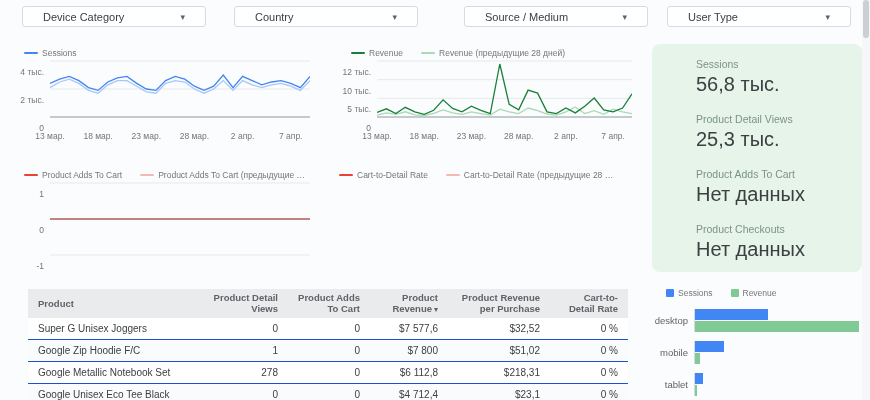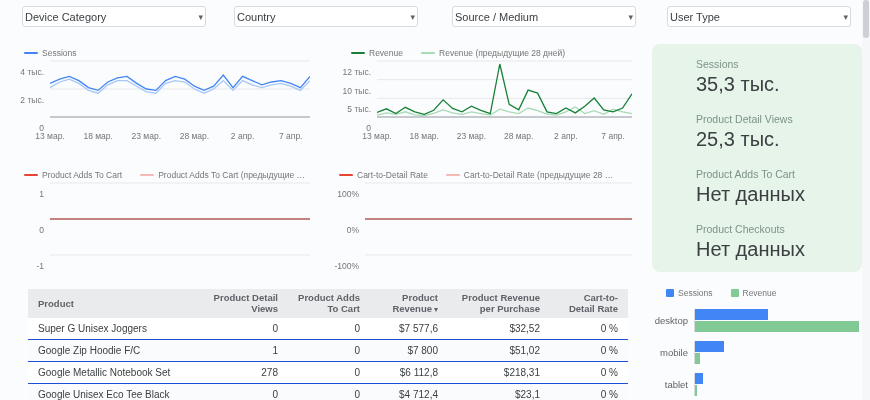--- a/index.html
+++ b/index.html
@@ -4,21 +4,21 @@
 <style>
   * { margin:0; padding:0; box-sizing:border-box; }
   html,body { width:870px; height:400px; overflow:hidden; }
   body { font-family:"Liberation Sans","DejaVu Sans",sans-serif; background:#fbfcfd; color:#3c4043; }
   .canvas { position:relative; width:870px; height:400px; overflow:hidden; }
 
   
   .filter-bar { position:absolute; left:0; top:0; width:870px; height:32px; }
   .filter { position:absolute; top:6px; width:184px; height:21px; background:#fff;
             border:1px solid #d7dade; border-radius:3px; display:flex; align-items:center;
-            justify-content:space-between; padding:0 2px; cursor:pointer; }
+            justify-content:space-between; padding:0 20px; cursor:pointer; }
   .filter-label { font-size:11px; color:#3c4043; }
   .caret { font-size:9px; color:#5f6368; }
 
   
   .linechart { position:absolute; }
   .legend { display:flex; align-items:center; gap:18px; height:14px; padding-left:6px;
             font-size:8.5px; color:#757575; white-space:nowrap; overflow:hidden; }
   .legend-item { display:inline-flex; align-items:center; gap:4px; min-width:0; }
   .legend-line { display:inline-block; width:14px; height:2px; border-radius:1px; flex:0 0 auto; }
   .legend-sq { display:inline-block; width:8px; height:8px; border-radius:1px; flex:0 0 auto; }
@@ -76,21 +76,21 @@
 
   <div class="filter-bar">
     <div class="filter" style="left:22px">
       <span class="filter-label">Device Category</span>
       <span class="caret">▾</span>
     </div>
     <div class="filter" style="left:234px">
       <span class="filter-label">Country</span>
       <span class="caret">▾</span>
     </div>
-    <div class="filter" style="left:452px">
+    <div class="filter" style="left:464px">
       <span class="filter-label">Source / Medium</span>
       <span class="caret">▾</span>
     </div>
     <div class="filter" style="left:667px">
       <span class="filter-label">User Type</span>
       <span class="caret">▾</span>
     </div>
   </div>
 
   <div class="linechart" id="lc1">
@@ -195,41 +195,26 @@
     <div class="legend">
         <span class="legend-item">
           <span class="legend-line" style="background: rgb(234, 67, 53);"></span>
           <span class="legend-text">Cart-to-Detail Rate</span>
         </span>
         <span class="legend-item">
           <span class="legend-line" style="background: rgb(245, 185, 180);"></span>
           <span class="legend-text">Cart-to-Detail Rate (предыдущие 28 дней)</span>
         </span>
       </div>
-    <div class="chart-body">
-      <div class="ylabels">
-          <span class="ytick" style="top: 1px;">100%</span>
-          <span class="ytick" style="top: 37px;">0%</span>
-          <span class="ytick" style="top: 73px;">-100%</span>
-        </div>
-      <div class="plot"><svg width="267" height="74">
-            <line x1="0" x2="267" y1="1" y2="1" stroke="#e6e8eb"></line>
-            <line x1="0" x2="267" y1="37" y2="37" stroke="#e6e8eb"></line>
-            <line x1="0" x2="267" y1="73" y2="73" stroke="#e6e8eb"></line>
-            <polyline points="0.0,37.0 267.0,37.0" fill="none" stroke="#f5b9b4" stroke-width="1.3"></polyline>
-            <polyline points="0.0,37.0 267.0,37.0" fill="none" stroke="#ea4335" stroke-width="1.3"></polyline>
-            <line x1="0" x2="267" y1="37" y2="37" stroke="#9aa0a6"></line>
-          </svg></div>
-    </div>
   </div>
 
   <aside class="scorepanel">
     <div class="scorecard">
       <div class="sc-label">Sessions</div>
-      <div class="sc-value">35,3 тыс.</div>
+      <div class="sc-value">56,8 тыс.</div>
     </div>
     <div class="scorecard">
       <div class="sc-label">Product Detail Views</div>
       <div class="sc-value">25,3 тыс.</div>
     </div>
     <div class="scorecard">
       <div class="sc-label">Product Adds To Cart</div>
       <div class="sc-value">Нет данных</div>
     </div>
     <div class="scorecard">

